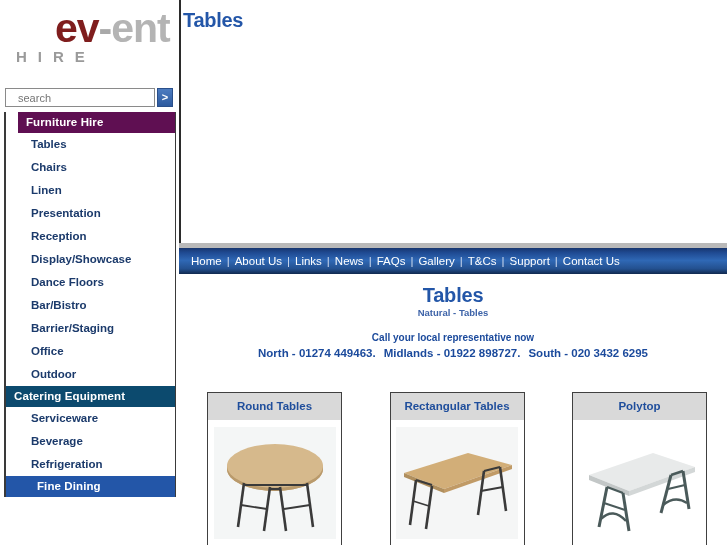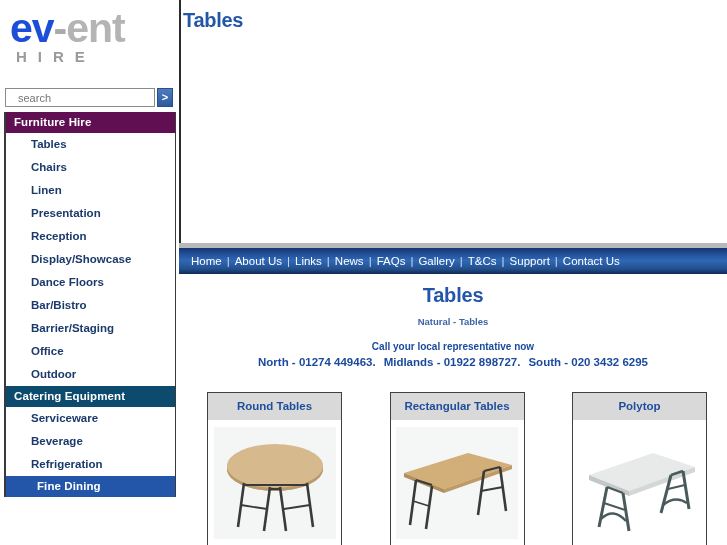--- a/index.html
+++ b/index.html
@@ -27,21 +27,21 @@
     width: 166px; height: 72px;
   }
   #logo .logo-word {
     font-size: 41px;
     font-weight: bold;
     letter-spacing: -1px;
     line-height: 44px;
     white-space: nowrap;
     padding-left: 4px;
   }
-  #logo .ev { color: #1d4ed8; }
+  #logo .ev { color: #7f1d1d; margin-left: 45px; }
   #logo .dash { color: #a9a9a9; font-weight: bold; }
   #logo .ent { color: #b4b4b4; }
   #logo .logo-sub {
     color: #9a9a9a;
     font-size: 15px;
     font-weight: bold;
     letter-spacing: 11px;
     padding-left: 10px;
     margin-top: -2px;
   }
@@ -86,21 +86,21 @@
   .cat-header {
     height: 21px;
     line-height: 21px;
     padding-left: 8px;
     color: #ffffff;
     font-size: 11.5px;
     font-weight: bold;
     cursor: pointer;
     letter-spacing: 0.1px;
   }
-  .cat-furniture { background: #5f0f52; }
+  .cat-furniture { background: #5f0f52; margin-left: 12px; }
   .cat-catering  { background: #0fa09a; }
   .cat-fine      { background: #2356a8; padding-left: 31px; }
   .menu-item {
     height: 23px;
     line-height: 23px;
     padding-left: 25px;
     color: #1b3a6b;
     font-size: 11.5px;
     font-weight: bold;
     background: #ffffff;
@@ -162,21 +162,21 @@
     text-align: center;
   }
   #content-title {
     margin-top: 10px;
     font-size: 20px;
     font-weight: bold;
     color: #2356a8;
     letter-spacing: -0.2px;
   }
   #breadcrumb {
-    margin-top: 9px;
+    margin-top: 0;
     font-size: 9.5px;
     font-weight: bold;
     color: #3d63a8;
   }
   #call-now {
     margin-top: 14px;
     font-size: 10px;
     font-weight: bold;
     color: #1b4a9c;
   }

